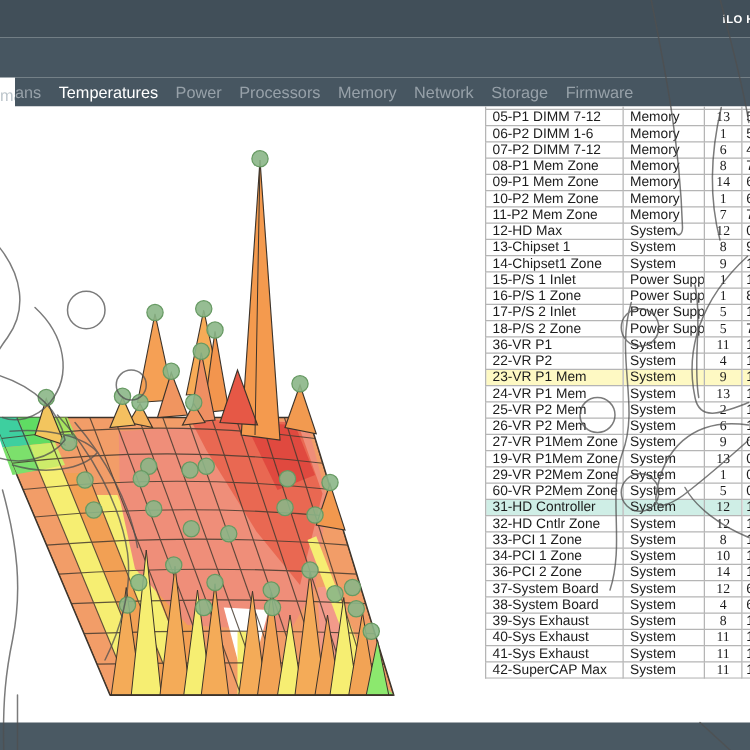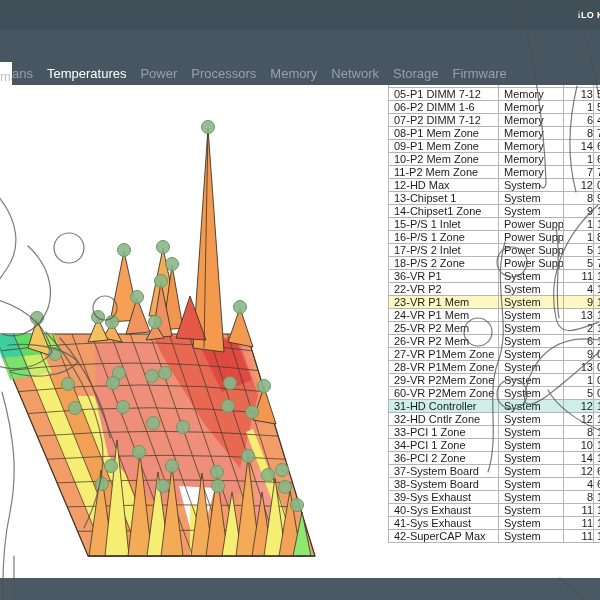--- a/index.html
+++ b/index.html
@@ -14,21 +14,21 @@
   .pagetitle .pre{font-size:13px;color:#bcc5cb;}
   .pagetitle .main{font-size:17px;color:#fff;}
   .tabband{position:absolute;left:12px;top:62px;width:600px;height:23px;background:#475661;}
   .tabs{position:absolute;left:0;top:0;height:23px;display:flex;align-items:center;}
   .tab{font-size:13px;color:#97a1a9;margin-right:14px;white-space:nowrap;cursor:pointer;}
   .tab.active{color:#fff;}
   
   .sensor-table{position:absolute;left:388px;top:85px;width:212px;overflow:hidden;}
   table{border-collapse:collapse;table-layout:fixed;width:229px;font-size:11px;color:#1c1c1c;}
   td{border:1px solid #b5b5b5;height:12px;padding:0 0 0 5px;overflow:hidden;white-space:nowrap;}
-  td.c3{text-align:right;padding:0;}
+  td.c3{text-align:center;padding:0;font-family:Liberation Serif, serif;}
   td.c4{padding:0 0 0 3px;}
   tr.sliver td{height:2px;border-top:none;}
   tr.hl-gray td{background:#fef9c3;}
   tr.hl-teal td{background:#cfeee6;}
   
   .footer{position:absolute;left:0;top:578px;width:600px;height:22px;background:#4a5963;}
   
   .meshsvg{position:absolute;left:0;top:0;}
   .scribbles{position:absolute;left:0;top:0;pointer-events:none;}
 </style>
@@ -311,21 +311,21 @@
             <td class="c3">6</td>
             <td class="c4">1</td>
           </tr>
           <tr class="">
             <td>27-VR P1Mem Zone</td>
             <td>System</td>
             <td class="c3">9</td>
             <td class="c4">0</td>
           </tr>
           <tr class="">
-            <td>28-VR P1Mem Zone</td>
+            <td>19-VR P1Mem Zone</td>
             <td>System</td>
             <td class="c3">13</td>
             <td class="c4">0</td>
           </tr>
           <tr class="">
             <td>29-VR P2Mem Zone</td>
             <td>System</td>
             <td class="c3">1</td>
             <td class="c4">0</td>
           </tr>

